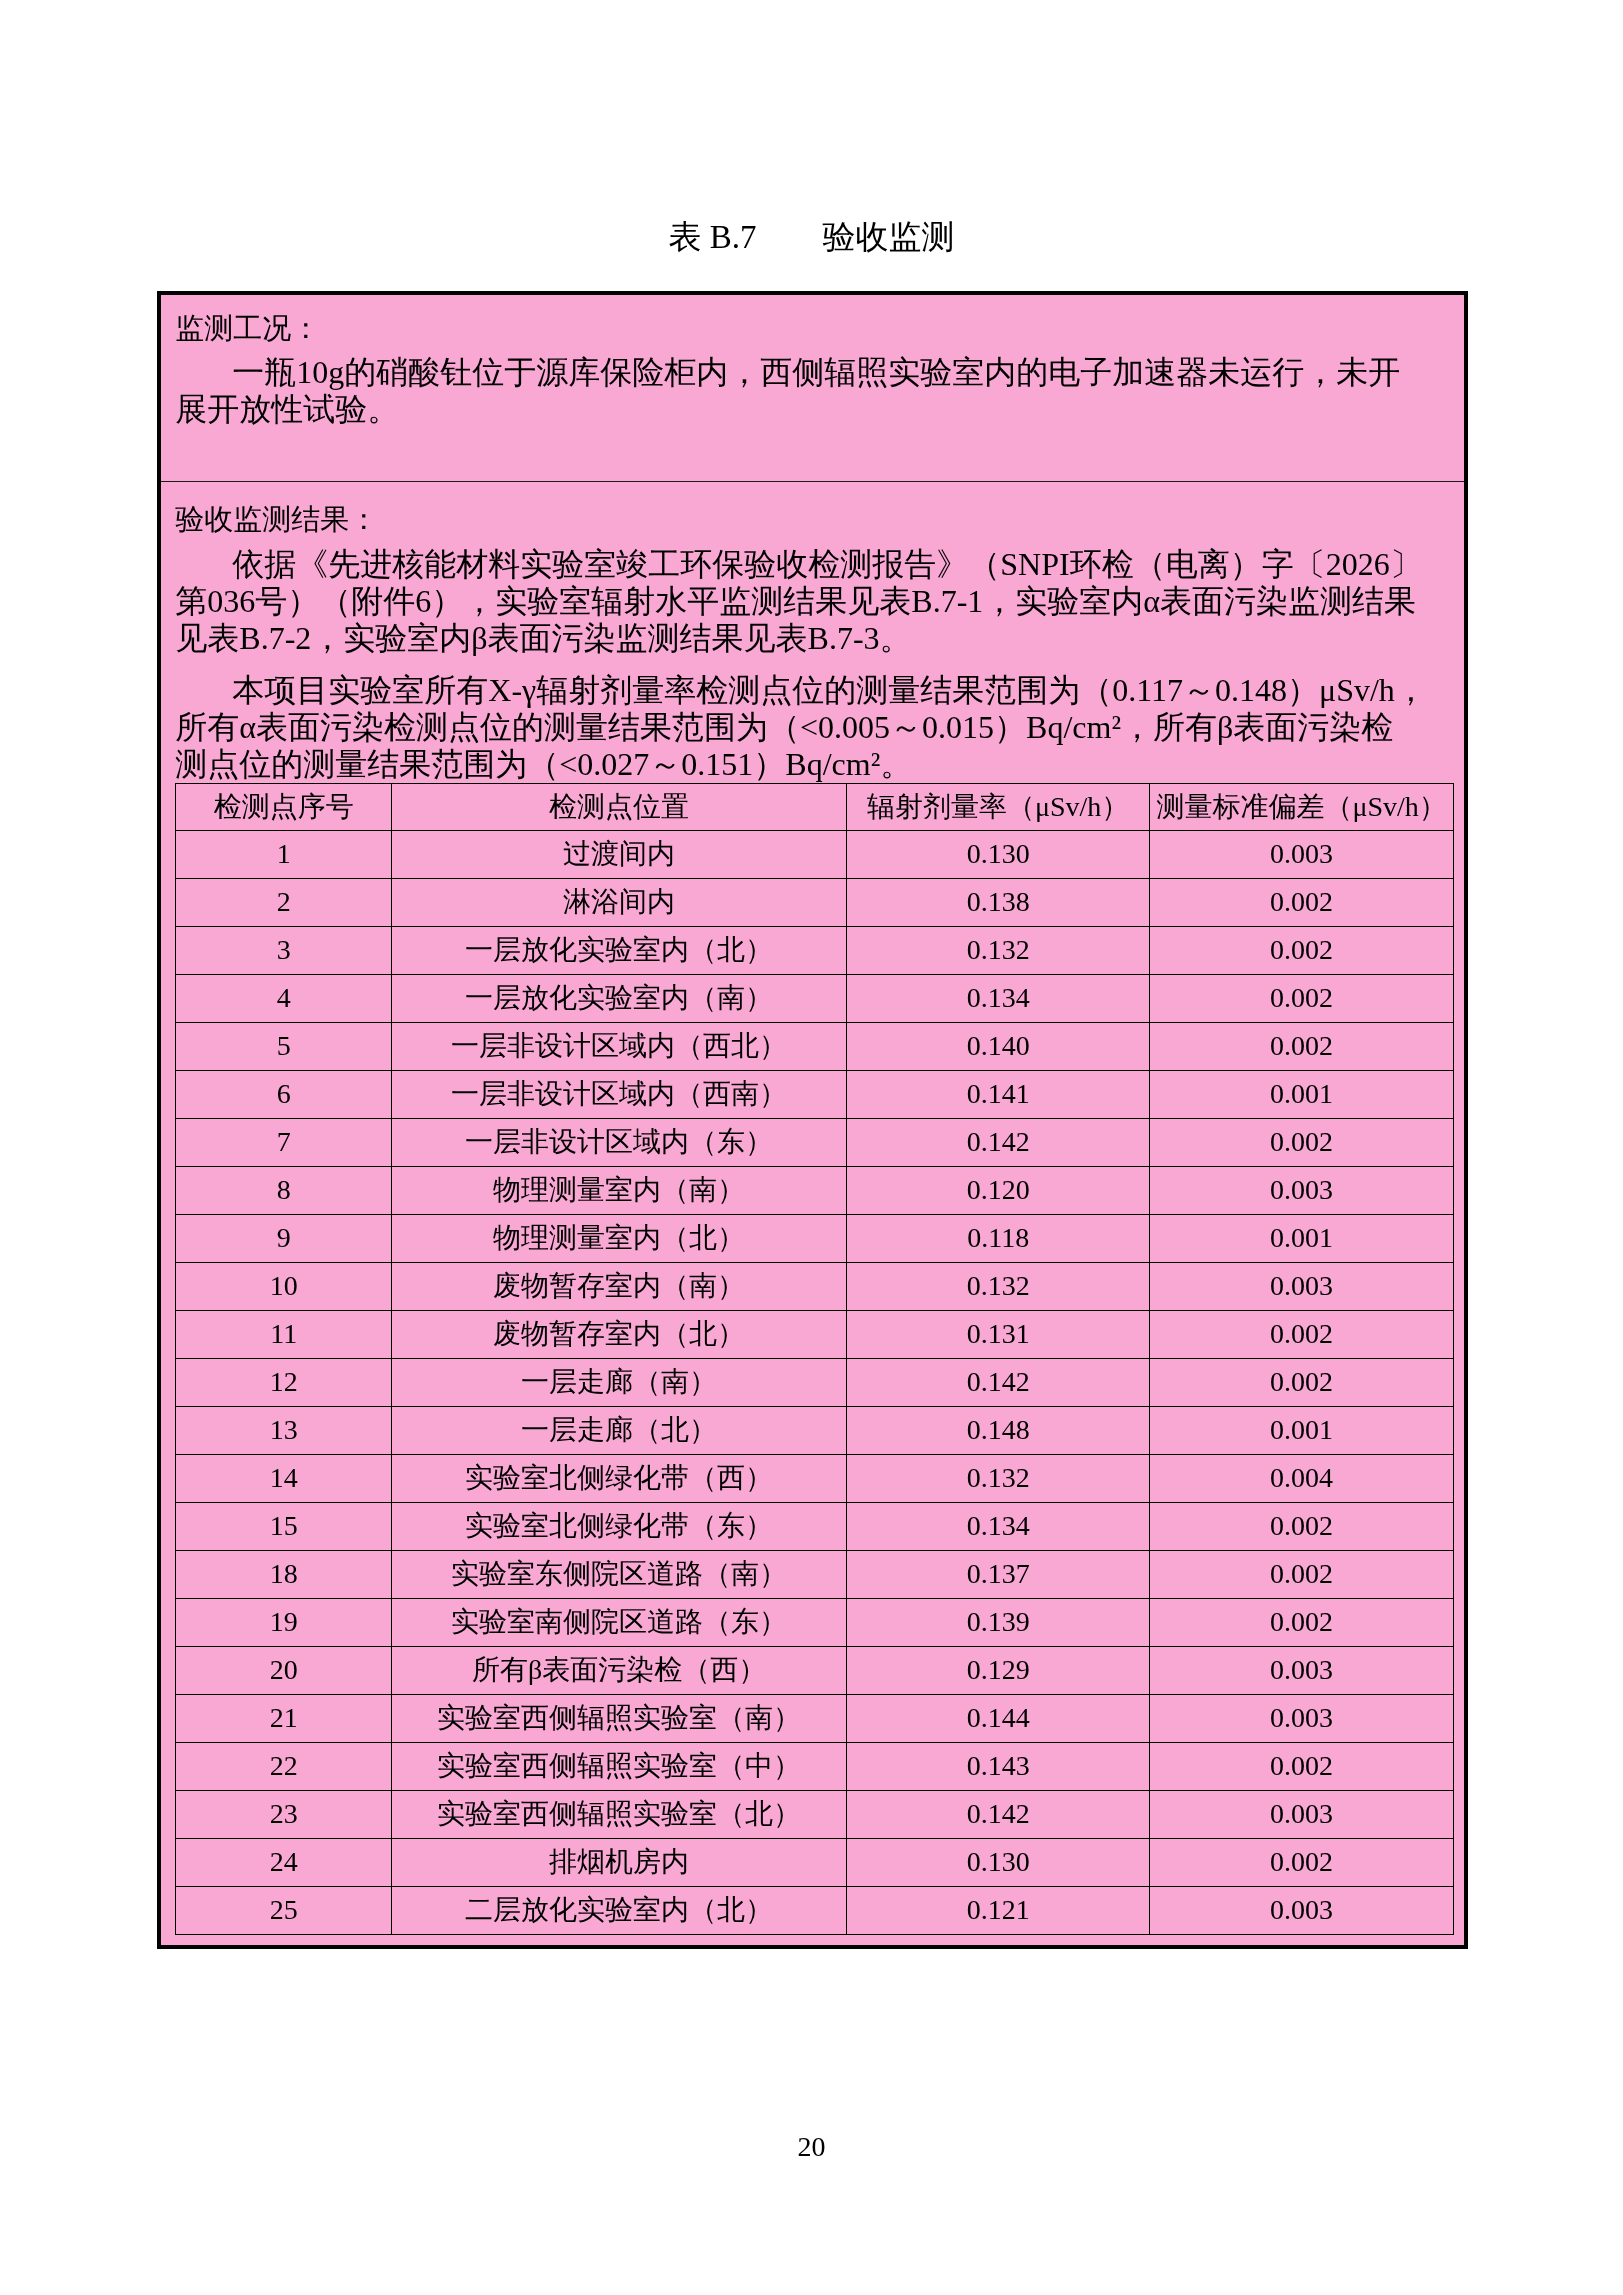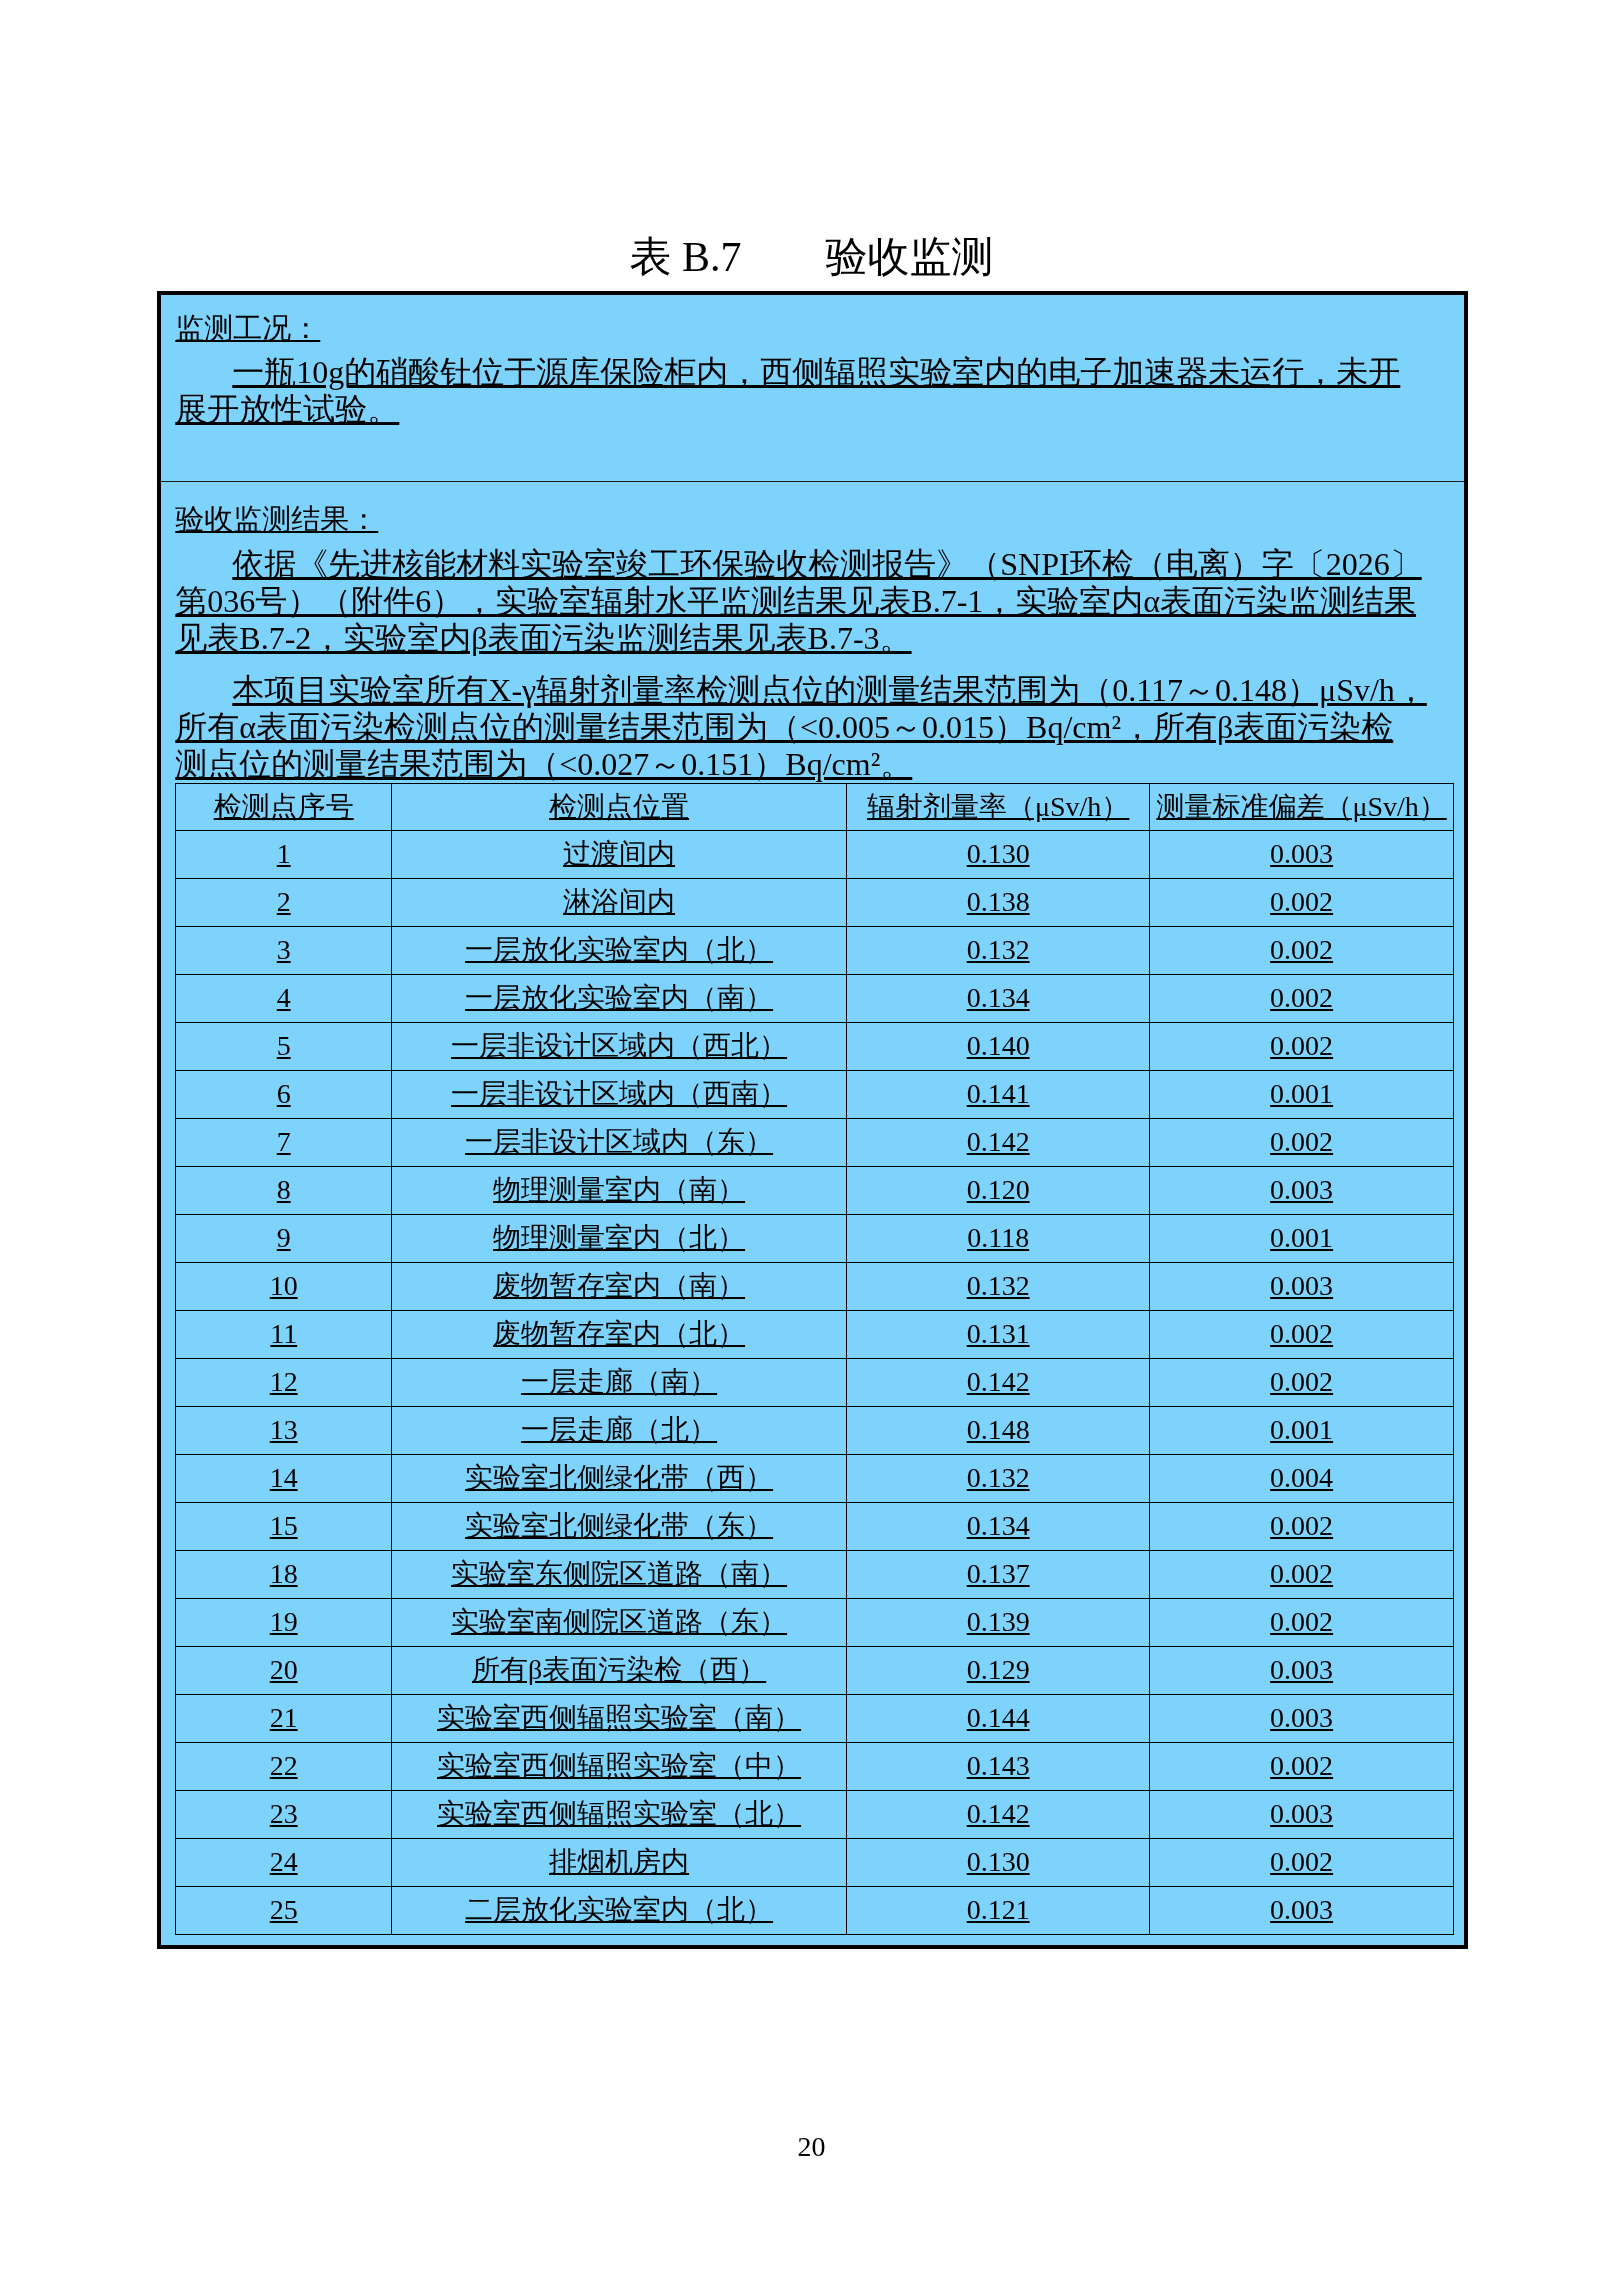--- a/index.html
+++ b/index.html
@@ -11,33 +11,31 @@
     color: #000000;
     font-family: "Liberation Serif", "DejaVu Serif", serif;
     overflow: hidden;
   }
   .doc-title {
     position: absolute;
     top: 217px;
     left: 0;
     width: 100%;
     text-align: center;
-    font-size: 42px;
+    font-size: 33px;
     line-height: 40px;
     white-space: pre;
-    margin-top: 20px;
   }
   .form-box {
     position: absolute;
     left: 157px;
     top: 291px;
     width: 1303px;
     border: 4.1px solid #000000;
-    background: #7dd3fc;
-    text-decoration: underline;
+    background: #f9a8d4;
   }
   .sec-conditions {
     box-sizing: border-box;
     height: 187px;
     padding: 14.3px 10.2px 0 14.3px;
     border-bottom: 1.5px solid #1a1a1a;
   }
   .sec-results {
     padding: 18.4px 10.2px 10.2px 14.3px;
   }

